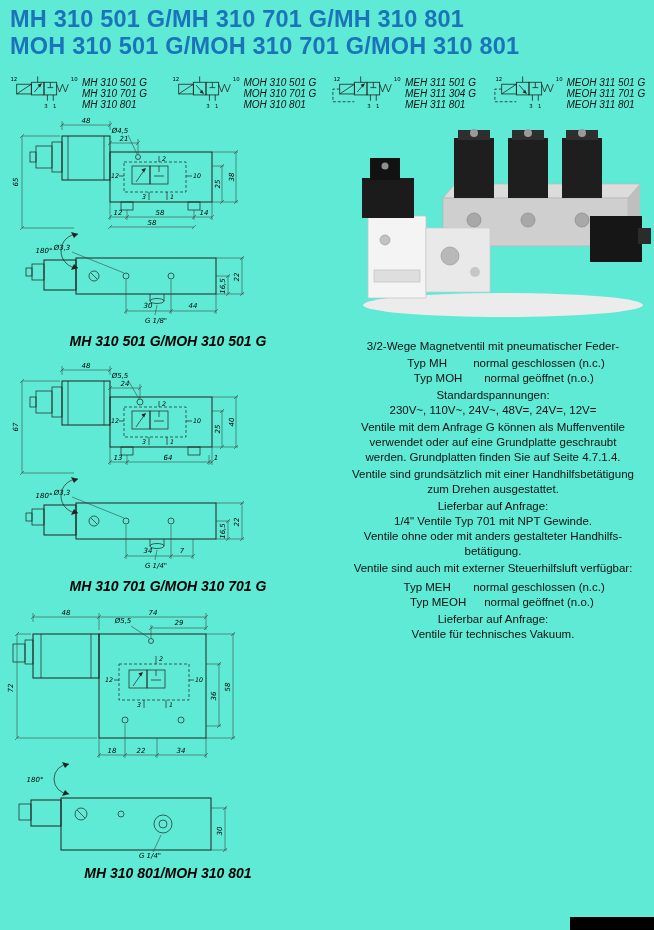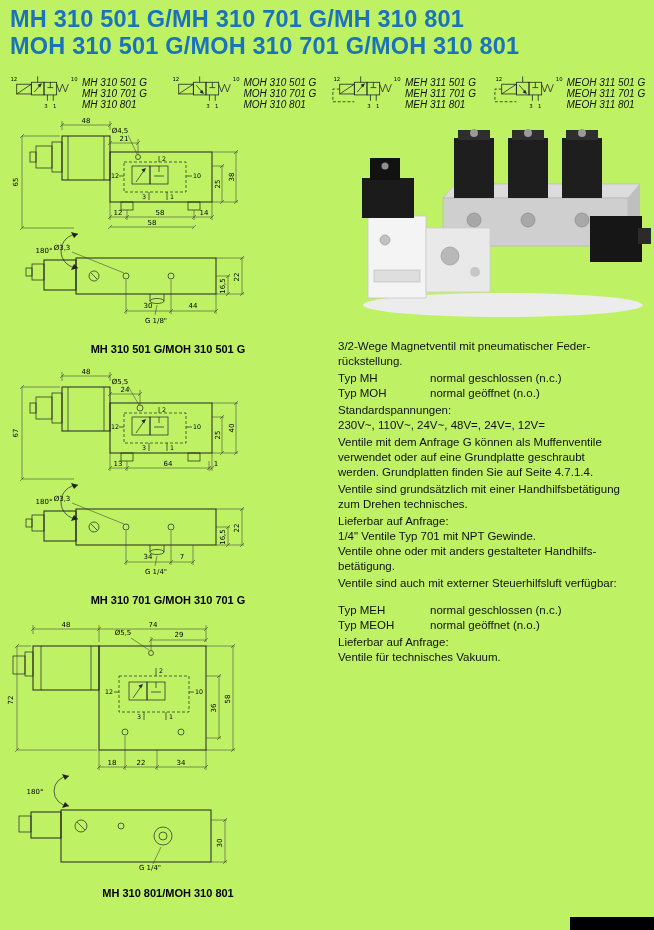--- a/index.html
+++ b/index.html
@@ -1,44 +1,44 @@
 <!DOCTYPE html>
 <html><head>
 <meta charset="utf-8">
 <style>
   html,body{margin:0;padding:0;background:#ffffff;}
   body{width:654px;height:930px;position:relative;font-family:"Liberation Sans",sans-serif;color:#111;overflow:hidden;}
-  .page{position:absolute;inset:0;background:#bef264;}
+  .page{position:absolute;inset:0;background:#5eead4;}
 
   
   .title-block{padding:6px 0 0 10px;}
   .title-line{margin:0;font-size:23.5px;line-height:27px;font-weight:bold;color:#1b74ba;letter-spacing:0.2px;}
 
   
   .symbols-row{display:flex;padding:12px 2px 0 6px;}
   .symbol-block{display:flex;align-items:flex-start;width:163px;}
   .symbol-svg{width:76px;height:40px;flex:none;}
   .symbol-labels{font-size:10px;font-style:italic;line-height:11px;padding-top:5px;white-space:nowrap;}
 
   
   .content{display:flex;padding-top:4px;}
-  .left-col{width:334px;flex:none;}
+  .left-col{width:334px;flex:none;font-style:italic;}
   .right-col{width:320px;flex:none;}
 
   figure{margin:0 0 0 2px;text-align:center;}
   figure.fig2{margin-top:12px;}
   figure.fig3{margin-top:14px;}
-  figcaption{font-weight:bold;font-size:11px;margin-top:11px;color:#000;}
+  figcaption{font-weight:bold;font-size:14px;margin-top:1px;color:#000;}
 
   .photo-svg{width:315px;height:205px;display:block;margin:4px 0 0 4px;}
 
-  .info{padding:14px 6px 0 4px;font-size:11.5px;line-height:15px;color:#111;}
+  .info{padding:14px 6px 0 4px;font-size:11.5px;line-height:15px;color:#111;text-align:center;}
   .block{margin-top:2px;}
   .block.first{margin-top:0;}
-  .block.tight{margin-top:12px;}
+  .block.tight{margin-top:4px;}
   .pair .plabel{display:inline-block;width:92px;}
 
   .footer-tab{position:absolute;right:0;bottom:0;width:84px;height:13px;background:#000;}
 
   
   svg{overflow:visible;}
   svg text{font-family:"DejaVu Sans",sans-serif;fill:#000;}
   .ln{fill:none;stroke:#222;stroke-width:1;}
   .tn{fill:none;stroke:#222;stroke-width:0.7;}
   .tn2{fill:none;stroke:#222;stroke-width:0.8;}
@@ -125,21 +125,21 @@
           <polyline class="tn2" points="52,12 55,20 58,12 61,20 64,12"></polyline>
           <path class="tn2" d="M32.5 10 V4 M42.5 23 V29 M48.5 23 V29"></path>
         </g>
         <text class="st" x="8" y="9">12</text>
         <text class="st" x="70" y="9">10</text>
         <text class="st" x="41" y="36">3</text>
         <text class="st" x="50" y="36">1</text>
       </svg>
       <div class="symbol-labels">
         <div>MEH 311 501 G</div>
-        <div>MEH 311 701 G</div>
+        <div>MEH 311 304 G</div>
         <div>MEH 311 801</div>
       </div>
     </div>
 
     <div class="symbol-block">
       <svg class="symbol-svg" viewBox="0 0 78 40">
         <g>
           <rect class="tn2" x="26" y="10" width="13" height="13"></rect>
             <rect class="tn2" x="39" y="10" width="13" height="13"></rect>
           <rect class="tn2" x="11" y="12" width="15" height="10"></rect>
@@ -433,21 +433,20 @@
           <rect x="88" y="108" width="64" height="64" fill="#e9e9e9" stroke="#cccccc" stroke-width="0.8"></rect>
           <circle cx="112" cy="136" r="9" fill="#b8b8b8" stroke="#999999" stroke-width="0.7"></circle>
           <circle cx="137" cy="152" r="5" fill="#c6c6c6"></circle>
         </g>
       </svg>
 
       <div class="info">
 
         <div class="block first">
           <div>3/2-Wege Magnetventil mit pneumatischer Feder-</div>
-          <div>rückstellung.</div>
         </div>
 
         <div class="block">
           <div class="pair">
             <span class="plabel">Typ MH</span><span>normal geschlossen (n.c.)</span>
           </div>
           <div class="pair">
             <span class="plabel">Typ MOH</span><span>normal geöffnet (n.o.)</span>
           </div>
         </div>
@@ -458,21 +457,21 @@
         </div>
 
         <div class="block">
           <div>Ventile mit dem Anfrage G können als Muffenventile</div>
           <div>verwendet oder auf eine Grundplatte geschraubt</div>
           <div>werden. Grundplatten finden Sie auf Seite 4.7.1.4.</div>
         </div>
 
         <div class="block">
           <div>Ventile sind grundsätzlich mit einer Handhilfsbetätigung</div>
-          <div>zum Drehen technisches.</div>
+          <div>zum Drehen ausgestattet.</div>
         </div>
 
         <div class="block">
           <div>Lieferbar auf Anfrage:</div>
           <div>1/4" Ventile Typ 701 mit NPT Gewinde.</div>
           <div>Ventile ohne oder mit anders gestalteter Handhilfs-</div>
           <div>betätigung.</div>
         </div>
 
         <div class="block">

